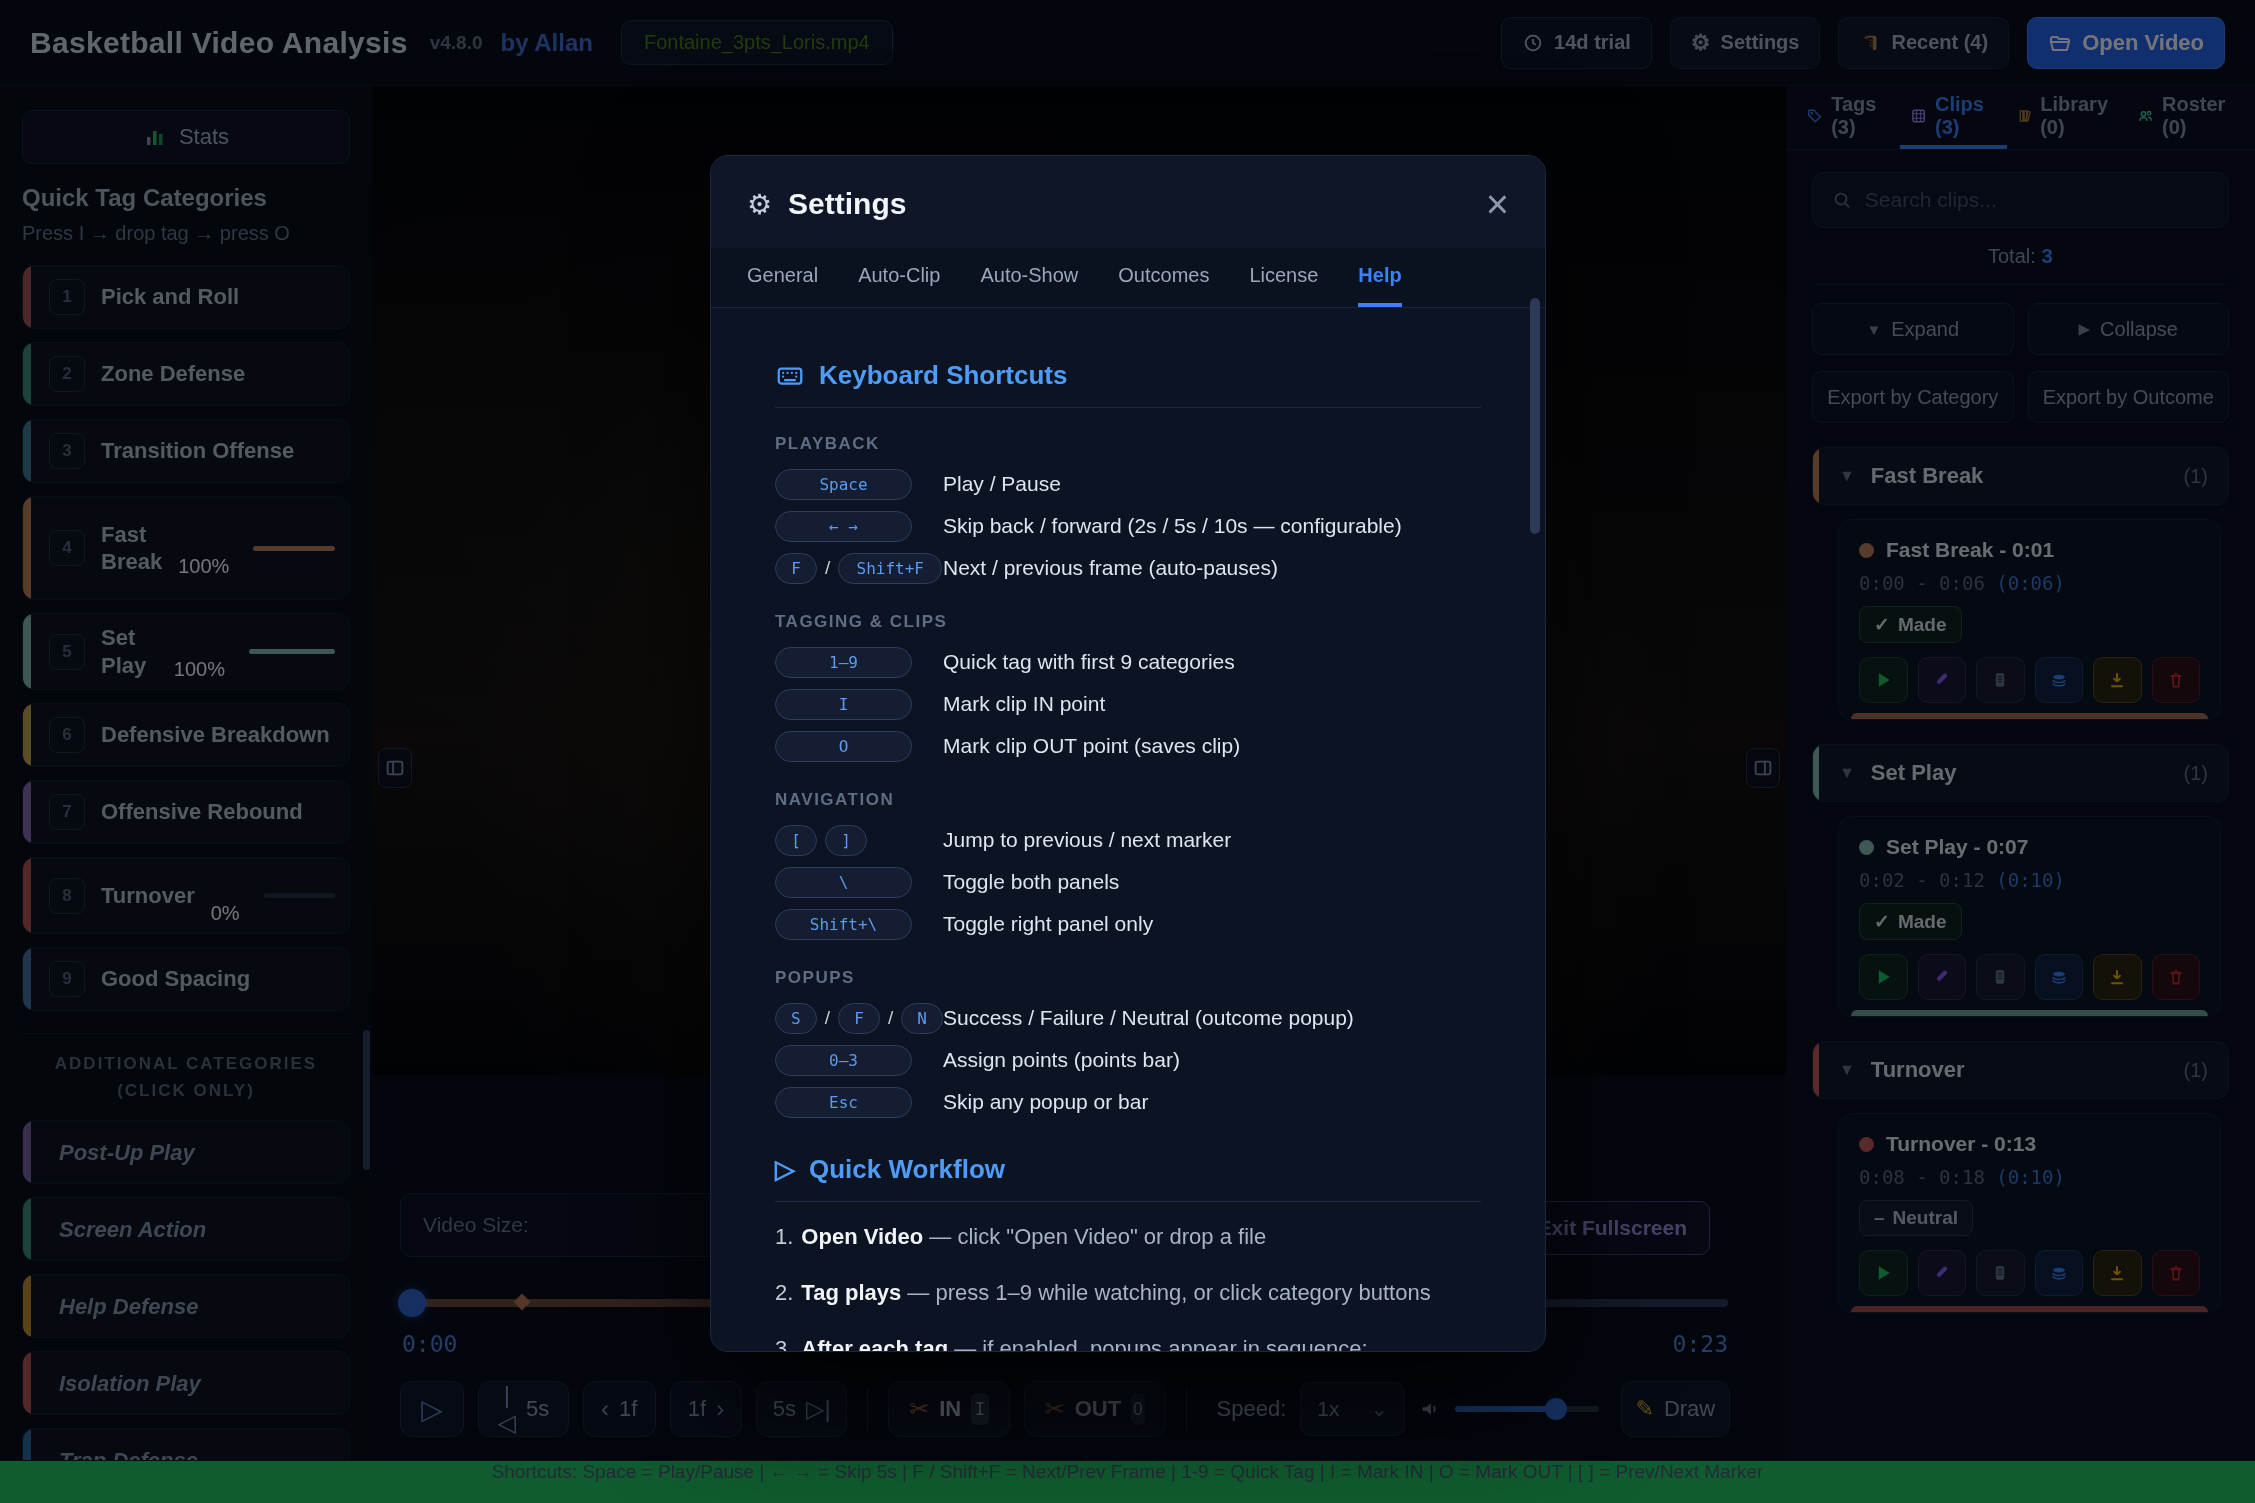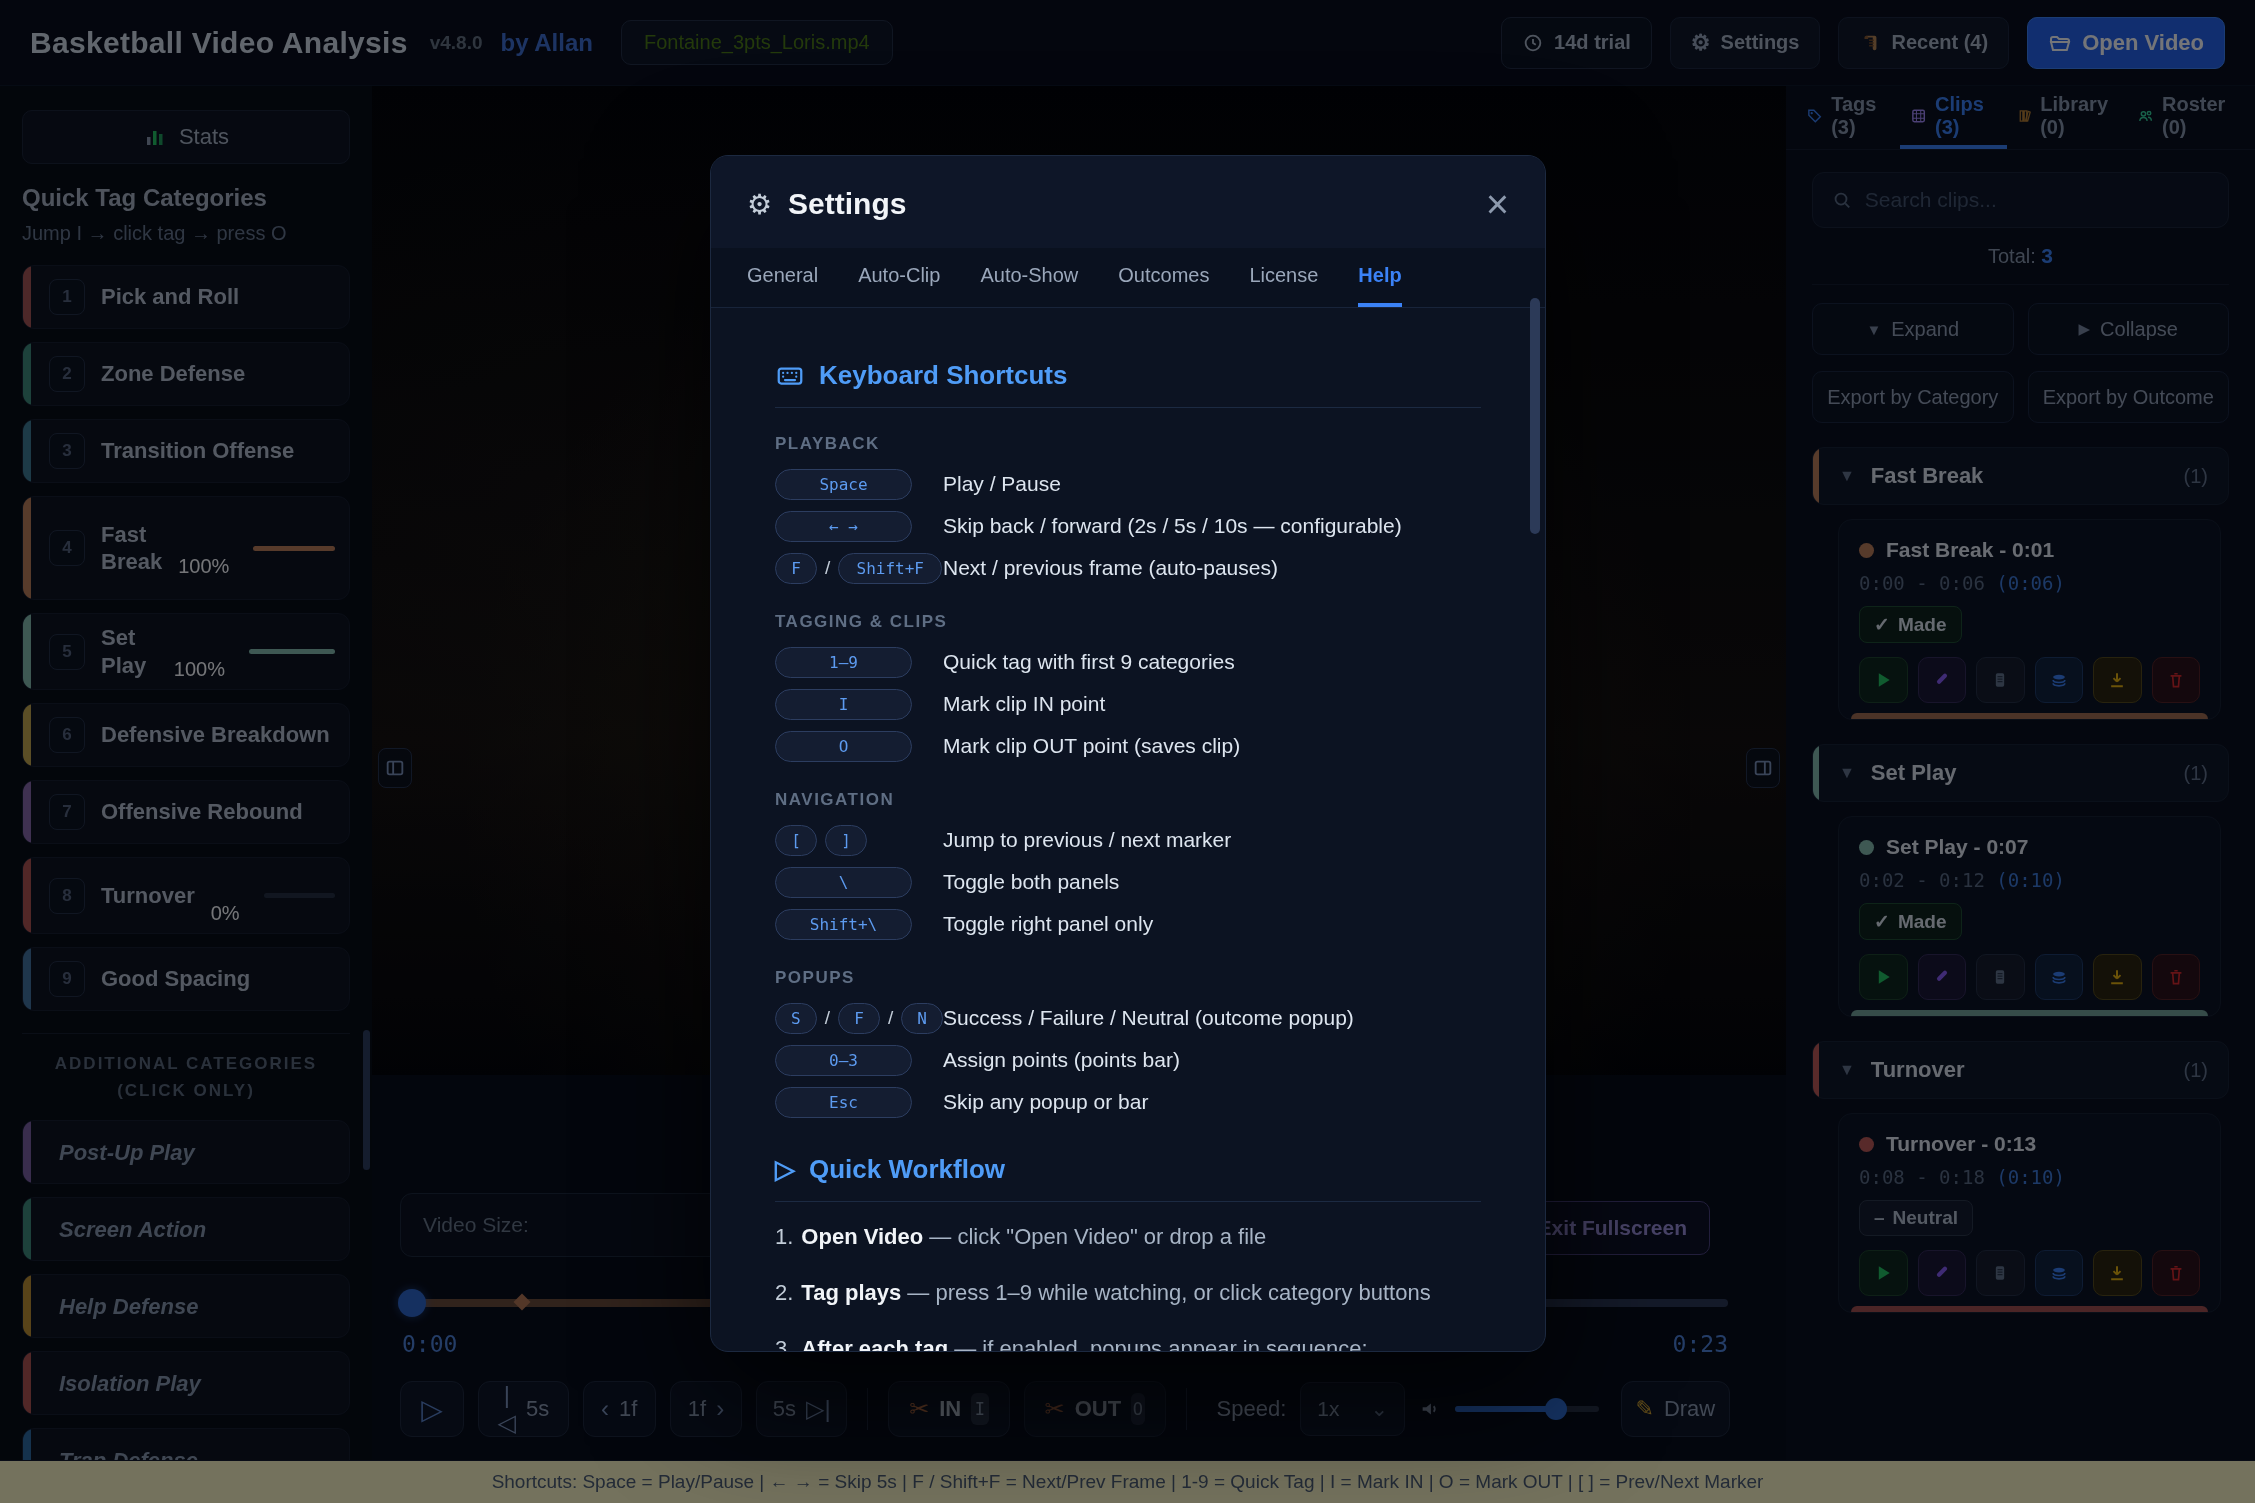--- a/index.html
+++ b/index.html
@@ -81,22 +81,22 @@
   .scis { color:#c2703e; font-size:24px; }
   .inout-label { font-weight:800; color:#c8d2de; }
   .speed-label { color:#9aa7ba; font-size:22px; margin-left:10px; }
   .speed-select { width:118px; height:54px; border-radius:10px; background:#0d1320; border:1px solid #1d2738;
     display:flex; align-items:center; justify-content:space-between; padding:0 16px; color:#8e9cb0; font-size:21px; }
   .vol-slider { position:relative; width:170px; height:6px; border-radius:3px; background:#26303f; }
   .vol-fill { position:absolute; left:0; top:0; bottom:0; width:70%; background:#2f6fd6; border-radius:3px; }
   .vol-thumb { position:absolute; left:70%; top:-8px; width:22px; height:22px; margin-left:-11px; border-radius:50%; background:#2f6fd6; }
   .draw-pencil { color:#d9a62a; font-size:22px; }
 
-  .bottombar { position:absolute; left:0; right:0; bottom:0; height:43px; background:#fef9c3; border-top:1px solid #101827;
-    display:flex; align-items:center; justify-content:center; color:#4d5b70; font-size:19px; }
+  .bottombar { position:absolute; left:0; right:0; bottom:0; height:43px; background:#22c55e; border-top:1px solid #101827;
+    display:flex; justify-content:center; color:#4d5b70; font-size:19px; }
 
   
   .rsidebar { position:absolute; right:0; top:86px; width:469px; bottom:43px; background:#080d17; padding:0 26px; overflow:hidden; }
   .rtabs { display:flex; align-items:stretch; height:64px; border-bottom:1px solid #121a29; margin:0 -26px; padding:0 10px; }
   .rtab { display:flex; align-items:center; gap:8px; padding:0 10px; font-size:20px; font-weight:700; color:#8b98ab; border-bottom:4px solid transparent; }
   .rtab.active { color:#3b82f6; border-bottom-color:#3b82f6; }
   .rsearch { margin-top:22px; height:56px; border-radius:12px; background:#0c1322; border:1px solid #1a2334;
     display:flex; align-items:center; gap:12px; padding:0 18px; }
   .rsearch input { background:transparent; border:none; outline:none; color:#9fb0c4; font-size:21px; width:100%;
     font-family:"Liberation Sans", sans-serif; }
@@ -206,21 +206,21 @@
   <div class="lsidebar">
     <button class="stats-btn" style="width:100%">
       <svg width="24" height="24" viewBox="0 0 24 24">
           <rect x="4" y="12" width="3.5" height="8" fill="#8b98ab"></rect>
           <rect x="10" y="6" width="3.5" height="14" fill="#22c55e"></rect>
           <rect x="16" y="9" width="3.5" height="11" fill="#1f9e57"></rect>
         </svg>
       <span>Stats</span>
     </button>
     <div class="ls-heading">Quick Tag Categories</div>
-    <div class="ls-hint">Jump I → click tag → press O</div>
+    <div class="ls-hint">Press I → drop tag → press O</div>
 
     <div class="cat-list">
       <div class="cat">
         <span class="cat-strip" style="background: rgb(168, 85, 80);"></span>
         <span class="cat-num">1</span>
         <span class="cat-label">Pick and Roll</span>
       </div>
       <div class="cat">
         <span class="cat-strip" style="background: rgb(63, 141, 120);"></span>
         <span class="cat-num">2</span>

